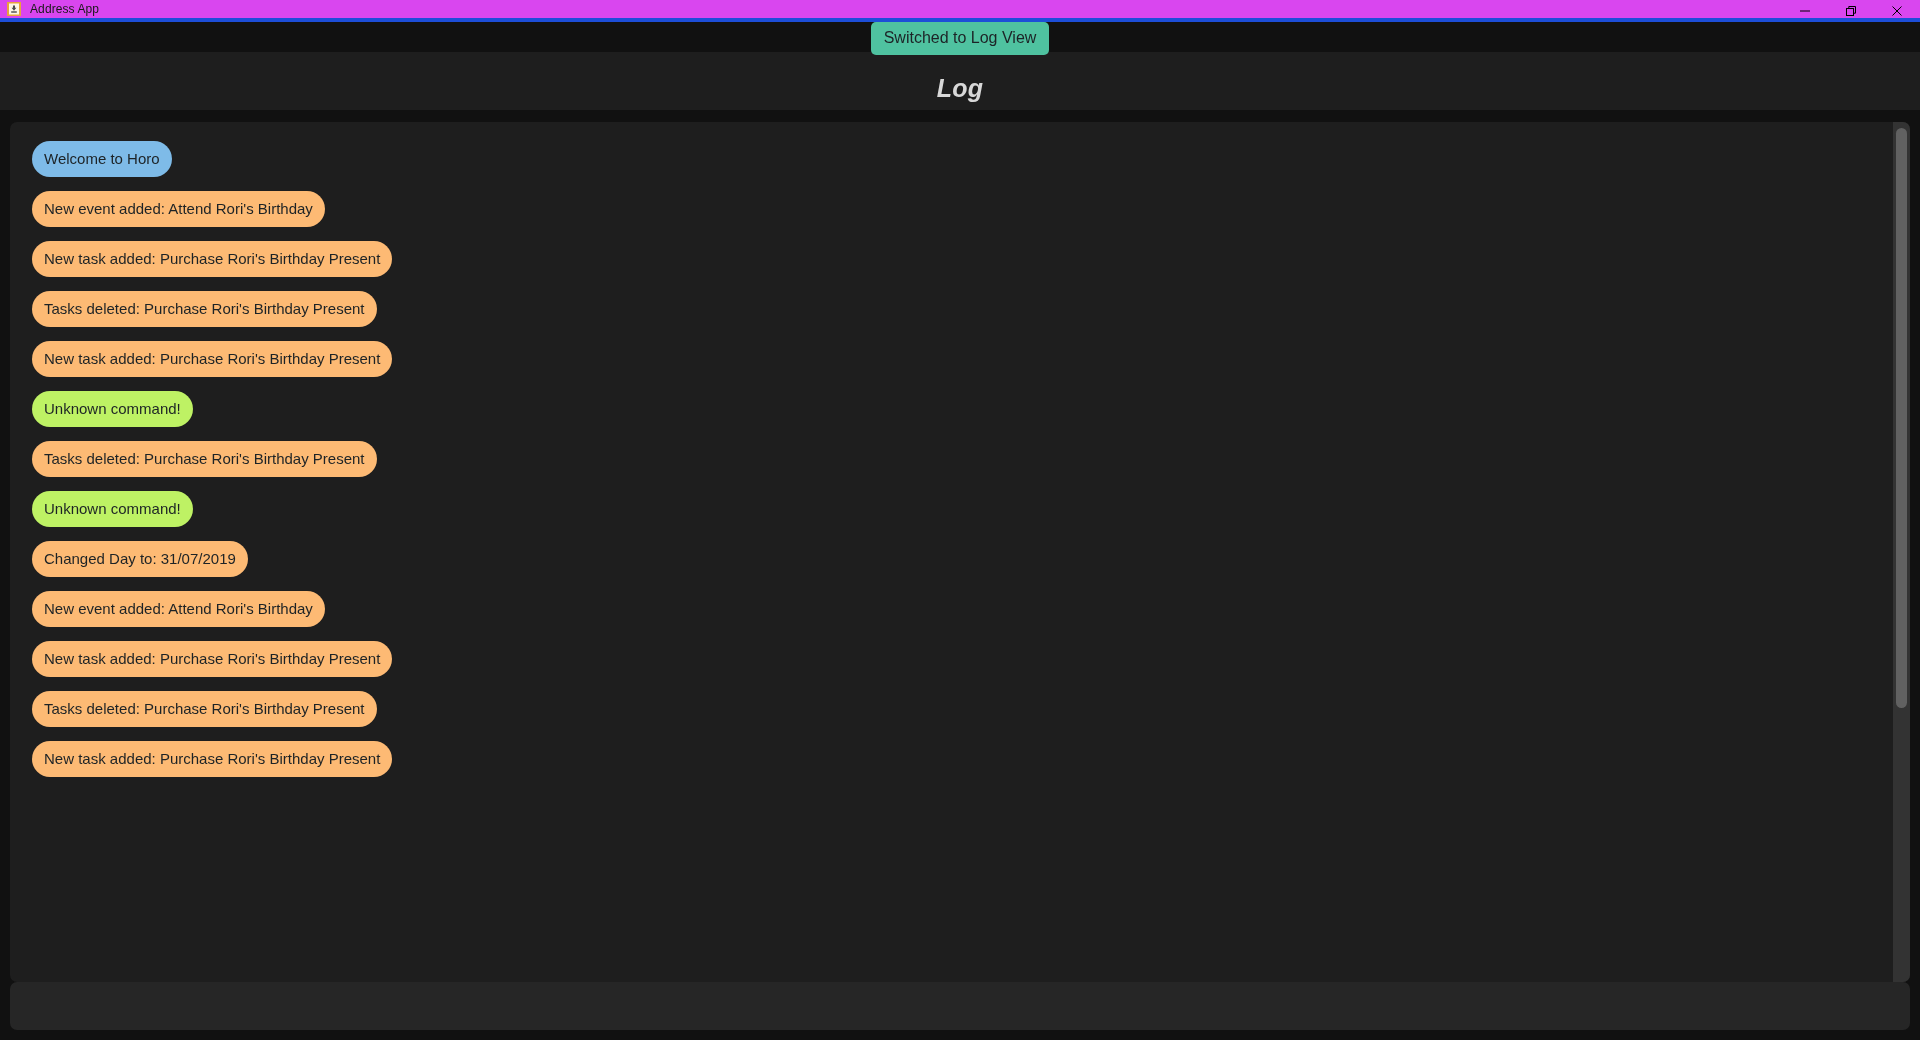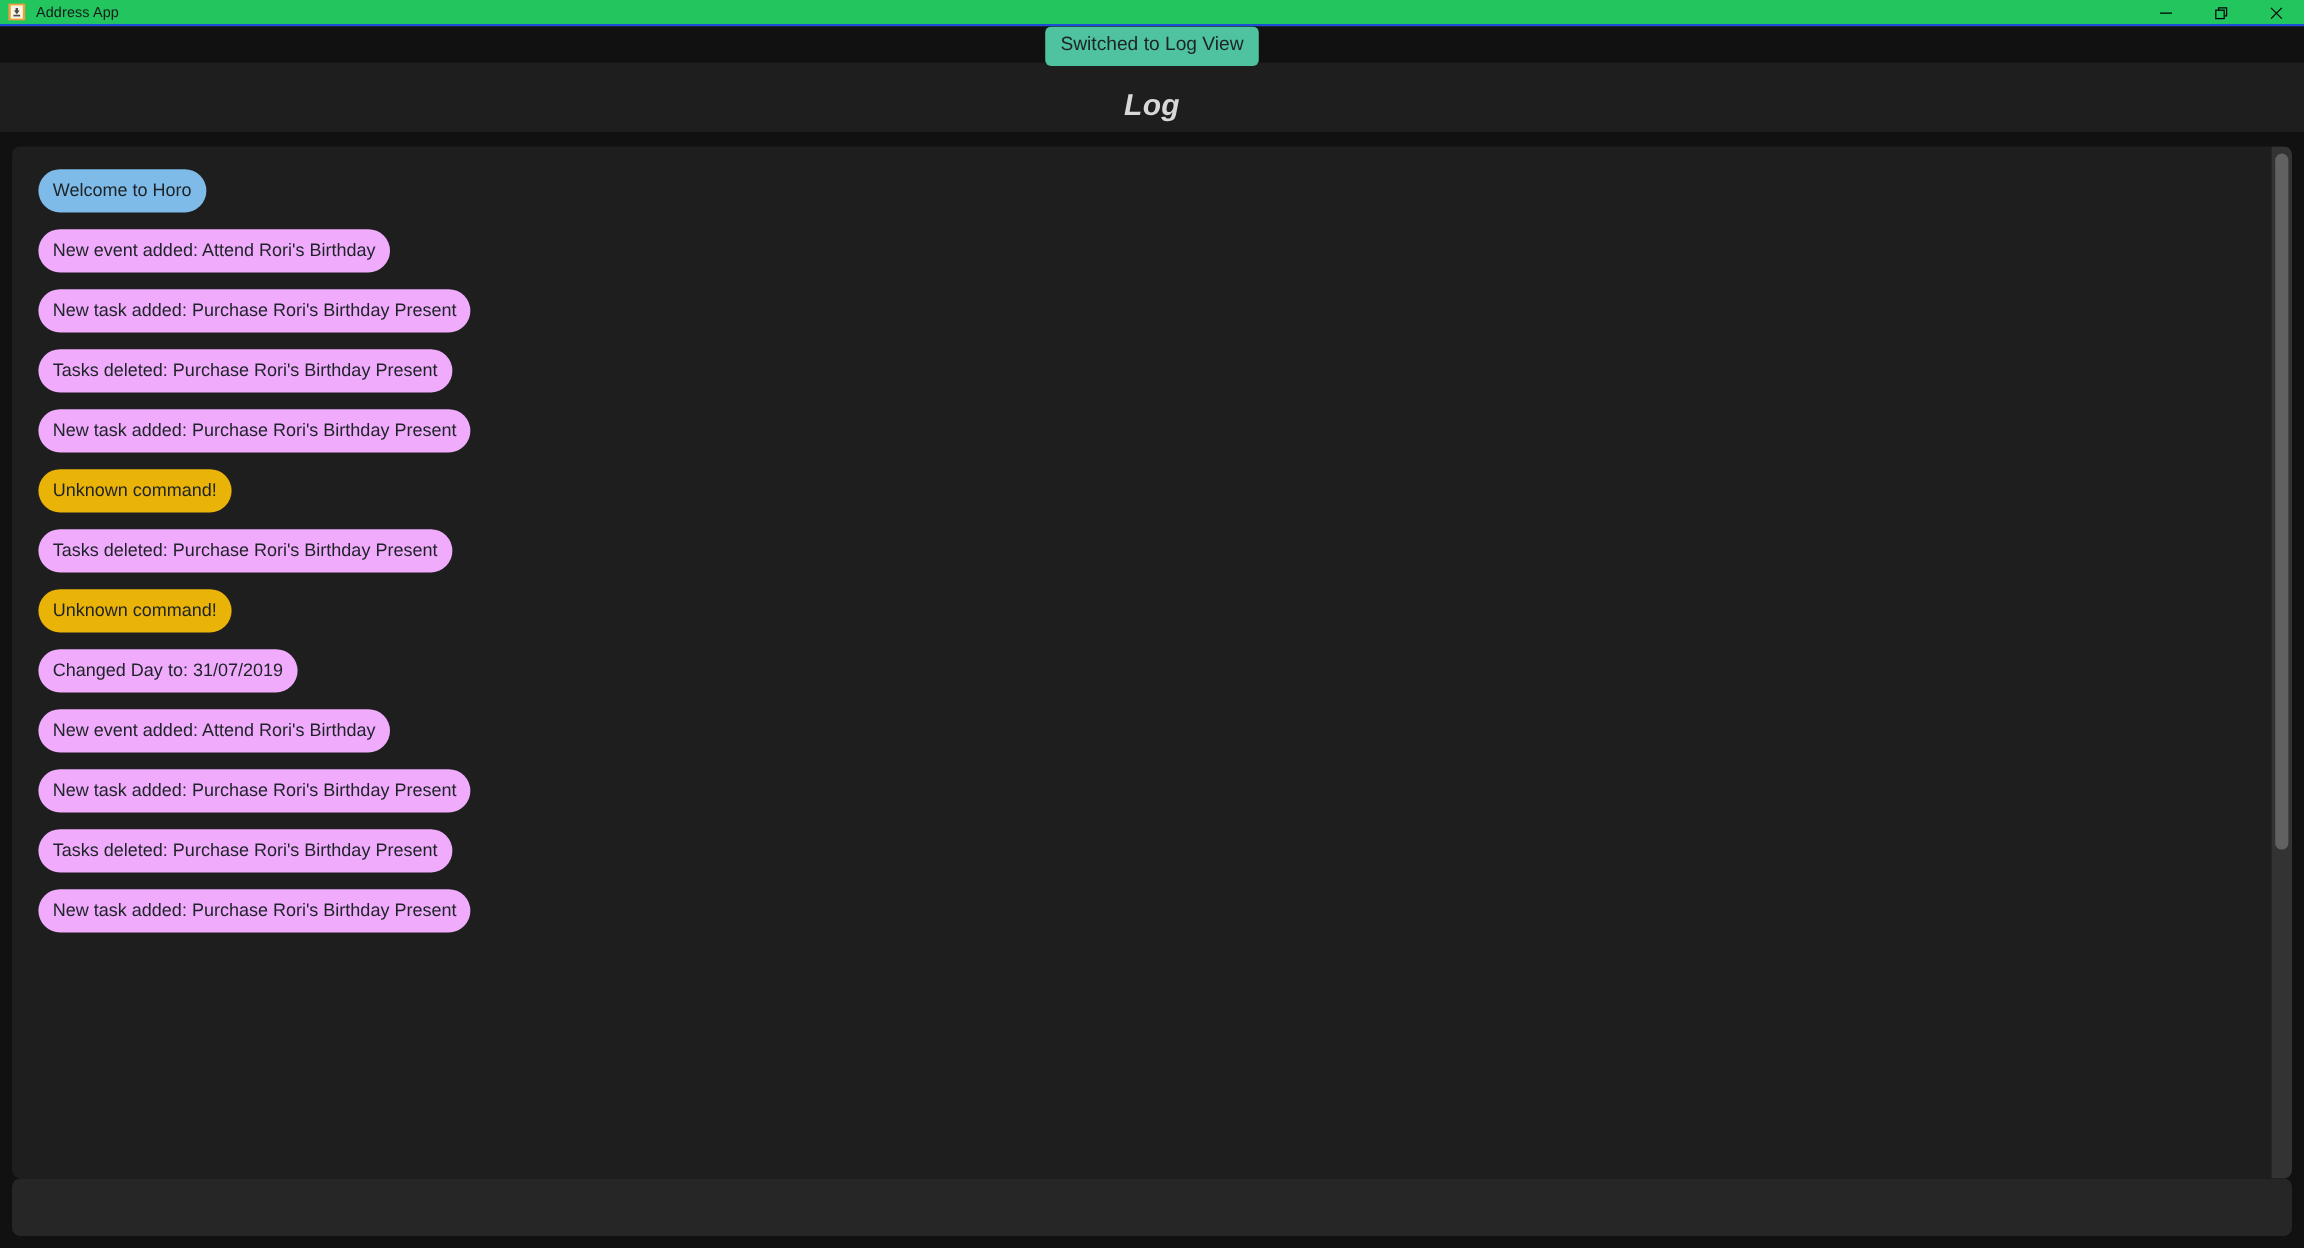--- a/index.html
+++ b/index.html
@@ -9,25 +9,25 @@
     height: 1040px;
     overflow: hidden;
     background: #111111;
     font-family: "Liberation Sans", sans-serif;
   }
 
   
   #titlebar {
     height: 22px;
     width: 100%;
-    background: #22c55e;
+    background: #d946ef;
     display: flex;
     align-items: center;
     position: relative;
-    border-bottom: 2px solid #1d4ed8;
+    border-bottom: 4px solid #1d4ed8;
   }
   #app-icon {
     width: 16px;
     height: 16px;
     margin-left: 6px;
     margin-right: 8px;
     flex: 0 0 auto;
     display: block;
   }
   #title-text {
@@ -129,22 +129,22 @@
   .chip {
     display: inline-block;
     font-size: 15px;
     line-height: 1;
     color: #1d2326;
     padding: 10px 12px 11px 12px;
     border-radius: 18px;
     white-space: nowrap;
   }
   .chip.info    { background: #7ebbe8; }
-  .chip.success { background: #f0abfc; }
-  .chip.error   { background: #eab308; }
+  .chip.success { background: #fdba74; }
+  .chip.error   { background: #bef264; }
 
   
   #scroll-track {
     position: absolute;
     top: 0;
     right: 0;
     width: 17px;
     height: 100%;
     background: #333333;
   }

